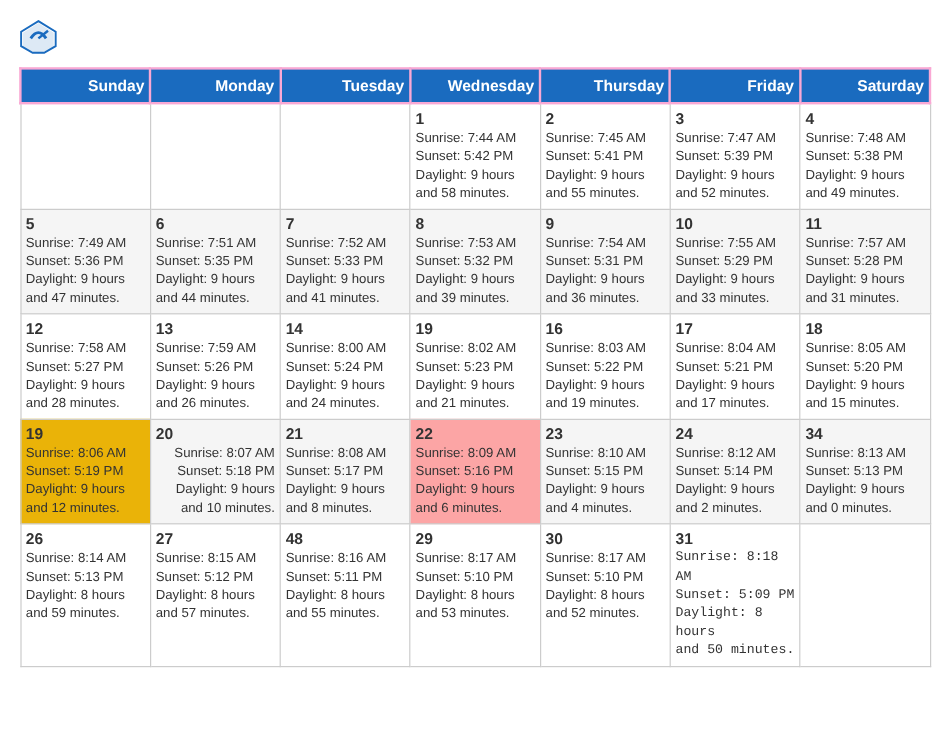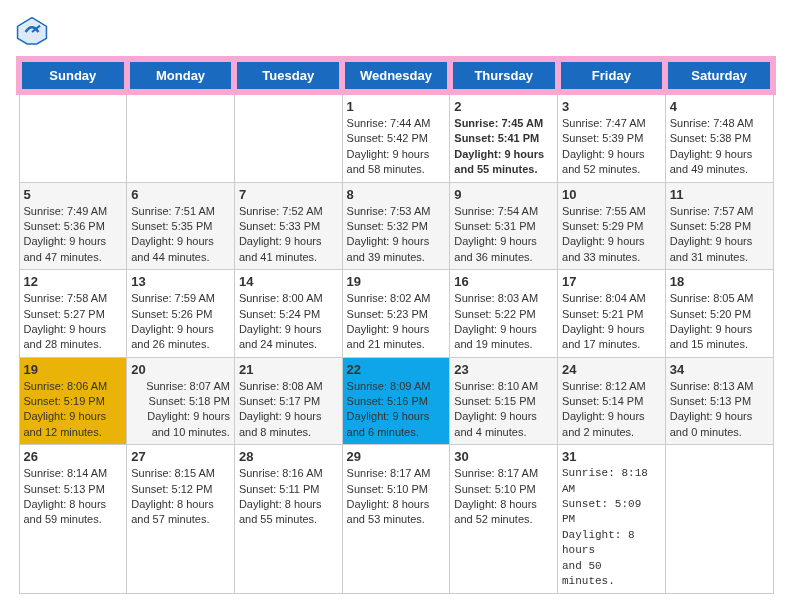--- a/index.html
+++ b/index.html
@@ -52,22 +52,22 @@
       width: 100%;
       border-collapse: collapse;
       margin-top: 8px;
     }
     .calendar th {
       background-color: #1a6bbf;
       color: #fff;
       font-size: 13px;
       font-weight: bold;
       padding: 6px 4px;
-      text-align: center;
-      border: 6px solid #f9a8d4;
+      text-align: right;
+      border: 2px solid #f9a8d4;
     }
     .calendar td {
       border: 1px solid #ccc;
       vertical-align: top;
       padding: 4px;
       width: calc(100% / 7);
       min-height: 80px;
       background: #fff;
     }
     .calendar tr:nth-child(even) td {
@@ -131,21 +131,21 @@
         <td class="empty-cell"></td>
         <td>
           <div class="day-number">1</div>
           <div class="day-info" style="white-space: pre-line;">Sunrise: 7:44 AM
 Sunset: 5:42 PM
 Daylight: 9 hours
 and 58 minutes.</div>
         </td>
         <td>
           <div class="day-number">2</div>
-          <div class="day-info" style="white-space: pre-line; font-weight: bold;">Sunrise: 7:45 AM
+          <div class="day-info" style="white-space: pre-line;">Sunrise: 7:45 AM
 Sunset: 5:41 PM
 Daylight: 9 hours
 and 55 minutes.</div>
         </td>
         <td>
           <div class="day-number">3</div>
           <div class="day-info" style="white-space: pre-line;">Sunrise: 7:47 AM
 Sunset: 5:39 PM
 Daylight: 9 hours
 and 52 minutes.</div>
@@ -275,21 +275,21 @@
 Daylight: 9 hours
 and 10 minutes.</div>
         </td>
         <td style="background-color: rgb(245, 245, 245);">
           <div class="day-number">21</div>
           <div class="day-info" style="white-space: pre-line;">Sunrise: 8:08 AM
 Sunset: 5:17 PM
 Daylight: 9 hours
 and 8 minutes.</div>
         </td>
-        <td style="background-color: #0ea5e9;">
+        <td style="background-color: #fca5a5;">
           <div class="day-number">22</div>
           <div class="day-info" style="white-space: pre-line;">Sunrise: 8:09 AM
 Sunset: 5:16 PM
 Daylight: 9 hours
 and 6 minutes.</div>
         </td>
         <td style="background-color: rgb(245, 245, 245);">
           <div class="day-number">23</div>
           <div class="day-info" style="white-space: pre-line;">Sunrise: 8:10 AM
 Sunset: 5:15 PM
@@ -320,21 +320,21 @@
 and 59 minutes.</div>
         </td>
         <td>
           <div class="day-number">27</div>
           <div class="day-info" style="white-space: pre-line;">Sunrise: 8:15 AM
 Sunset: 5:12 PM
 Daylight: 8 hours
 and 57 minutes.</div>
         </td>
         <td>
-          <div class="day-number">28</div>
+          <div class="day-number">48</div>
           <div class="day-info" style="white-space: pre-line;">Sunrise: 8:16 AM
 Sunset: 5:11 PM
 Daylight: 8 hours
 and 55 minutes.</div>
         </td>
         <td>
           <div class="day-number">29</div>
           <div class="day-info" style="white-space: pre-line;">Sunrise: 8:17 AM
 Sunset: 5:10 PM
 Daylight: 8 hours

